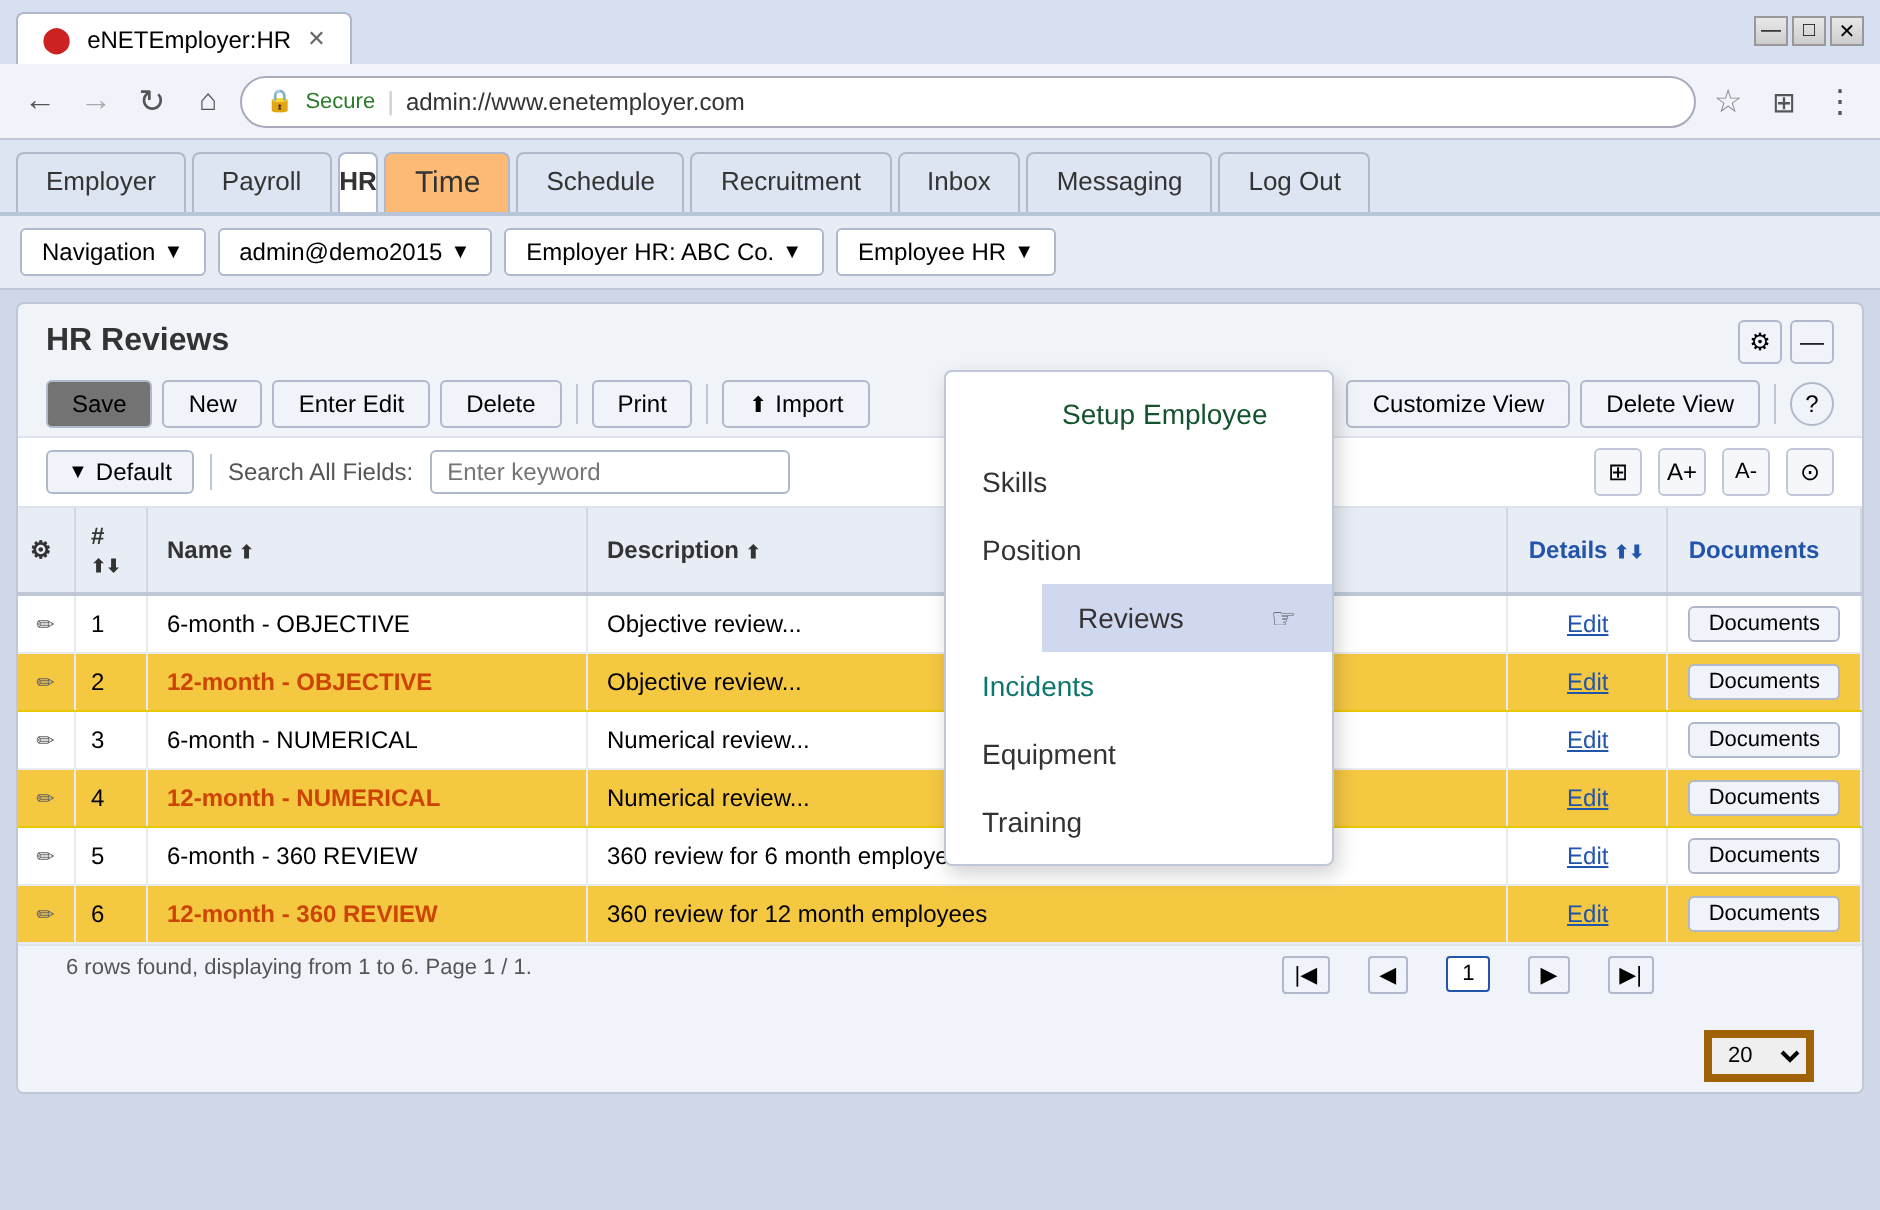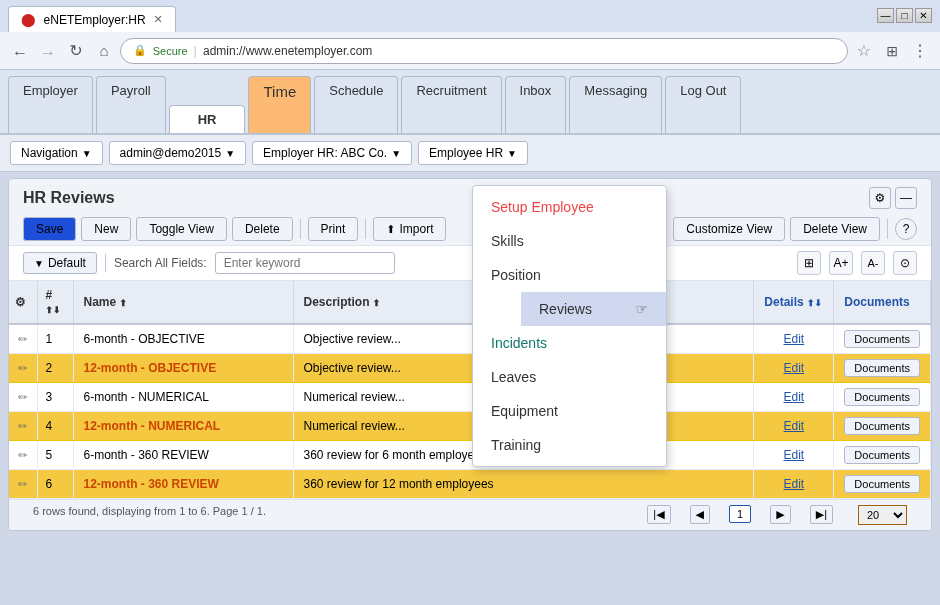--- a/index.html
+++ b/index.html
@@ -59,21 +59,21 @@
     <button style="width:24px; height:24px; background:none; border:none; cursor:pointer; color:#555; font-size:16px;">⋮</button>
   </div>
 
   <div style="background:#dde5f2; padding:6px 8px 0 8px; display:flex; gap:3px; border-bottom:2px solid #b8c4d8;">
     <div style="padding:6px 14px; border:1px solid #b0b8cc; border-bottom:none; border-radius:4px 4px 0 0; background:#dde5f2; cursor:pointer; font-size:13px; color:#333;">
       <span>Employer</span>
     </div>
     <div style="padding:6px 14px; border:1px solid #b0b8cc; border-bottom:none; border-radius:4px 4px 0 0; background:#dde5f2; cursor:pointer; font-size:13px; color:#333;">
       <span>Payroll</span>
     </div>
-    <div style="padding:6px 28px; border:1px solid #b0b8cc; border-bottom:none; border-radius:4px 4px 0 0; background:white; cursor:pointer; font-size:13px; color:#333; font-weight:bold;margin-top:29px;">
+    <div style="padding:6px 0; border:1px solid #b0b8cc; border-bottom:none; border-radius:4px 4px 0 0; background:white; cursor:pointer; font-size:13px; color:#333; font-weight:bold;">
       <span>HR</span>
     </div>
     <div style="padding:6px 14px; border:1px solid #b0b8cc; border-bottom:none; border-radius:4px 4px 0 0; background:#fdba74; cursor:pointer; font-size:15px; color:#333;">
       <span>Time</span>
     </div>
     <div style="padding:6px 14px; border:1px solid #b0b8cc; border-bottom:none; border-radius:4px 4px 0 0; background:#dde5f2; cursor:pointer; font-size:13px; color:#333;">
       <span>Schedule</span>
     </div>
     <div style="padding:6px 14px; border:1px solid #b0b8cc; border-bottom:none; border-radius:4px 4px 0 0; background:#dde5f2; cursor:pointer; font-size:13px; color:#333;">
       <span>Recruitment</span>
@@ -112,23 +112,23 @@
 
     <div style="padding:8px 14px 4px; display:flex; align-items:center; justify-content:space-between;">
       <span style="font-size:16px; font-weight:bold; color:#333;">HR Reviews</span>
       <div style="display:flex; gap:4px;">
         <div style="width:22px; height:22px; border:1px solid #b0b8cc; border-radius:3px; background:#f0f4fa; display:flex; align-items:center; justify-content:center; font-size:12px; cursor:pointer;">⚙</div>
         <div style="width:22px; height:22px; border:1px solid #b0b8cc; border-radius:3px; background:#f0f4fa; display:flex; align-items:center; justify-content:center; font-size:12px; cursor:pointer;">—</div>
       </div>
     </div>
 
     <div style="padding:4px 14px; display:flex; align-items:center; gap:5px; border-bottom:1px solid #dde4ee;">
-      <button style="padding:4px 12px; border:1px solid #b0b8cc; border-radius:3px; background:#1d4ed8; cursor:pointer; font-size:12px;">Save</button>
+      <button style="padding:4px 12px; border:1px solid #b0b8cc; border-radius:3px; background:#737373; cursor:pointer; font-size:12px;">Save</button>
       <button style="padding:4px 12px; border:1px solid #b0b8cc; border-radius:3px; background:#f0f4fa; cursor:pointer; font-size:12px;">New</button>
-      <button style="padding:4px 12px; border:1px solid #b0b8cc; border-radius:3px; background:#f0f4fa; cursor:pointer; font-size:12px;">Toggle View</button>
+      <button style="padding:4px 12px; border:1px solid #b0b8cc; border-radius:3px; background:#f0f4fa; cursor:pointer; font-size:12px;">Enter Edit</button>
       <button style="padding:4px 12px; border:1px solid #b0b8cc; border-radius:3px; background:#f0f4fa; cursor:pointer; font-size:12px;">Delete</button>
       <div style="width:1px; height:20px; background:#c0c8d8; margin:0 2px;"></div>
       <button style="padding:4px 12px; border:1px solid #b0b8cc; border-radius:3px; background:#f0f4fa; cursor:pointer; font-size:12px;">Print</button>
       <div style="width:1px; height:20px; background:#c0c8d8; margin:0 2px;"></div>
       <button style="padding:4px 12px; border:1px solid #b0b8cc; border-radius:3px; background:#f0f4fa; cursor:pointer; font-size:12px; display:flex; align-items:center; gap:4px;">
         <span style="font-size:11px;">⬆</span>
         <span>Import</span>
       </button>
       <div style="flex:1;"></div>
       <button style="padding:4px 12px; border:1px solid #b0b8cc; border-radius:3px; background:#f0f4fa; cursor:pointer; font-size:12px;">Customize View</button>
@@ -219,49 +219,46 @@
       </table>
     </div>
 
     <div style="padding:5px 24px; display:flex; align-items:flex-start; gap:19px; border-top:1px solid #dde4ee; background:#f0f4fa;">
       <span style="font-size:11px; color:#555; flex:1;">6 rows found, displaying from 1 to 6. Page 1 / 1.</span>
       <button style="padding:2px 5px; border:1px solid #b0b8cc; border-radius:2px; background:#f0f4fa; cursor:pointer; font-size:11px;">|◀</button>
       <button style="padding:2px 5px; border:1px solid #b0b8cc; border-radius:2px; background:#f0f4fa; cursor:pointer; font-size:11px;">◀</button>
       <span style="padding:2px 7px; border:1px solid #2255aa; border-radius:2px; background:white; font-size:11px; cursor:pointer;">1</span>
       <button style="padding:2px 5px; border:1px solid #b0b8cc; border-radius:2px; background:#f0f4fa; cursor:pointer; font-size:11px;">▶</button>
       <button style="padding:2px 5px; border:1px solid #b0b8cc; border-radius:2px; background:#f0f4fa; cursor:pointer; font-size:11px;">▶|</button>
-      <select style="margin-left:6px; padding:2px 4px; border:1px solid #a16207; font-size:11px;">
+      <select style="margin-left:6px; padding:2px 4px; border:4px solid #a16207; font-size:11px;margin-top:37px;">
         <option>20</option>
         <option>50</option>
         <option>100</option>
       </select>
     </div>
   </div>
 
   <div style="position:absolute; top:185px; left:472px; background:white; border:1px solid #c0c8d8; border-radius:4px; box-shadow:2px 4px 10px rgba(0,0,0,0.18); min-width:195px; z-index:1000; padding:4px 0;">
-    <div style="padding:9px 18px; cursor:pointer; font-size:14px; color:#ef4444;">
+    <div style="padding:9px 18px; cursor:pointer; font-size:14px; color:#14532d;margin-left:40px;">
       <span>Setup Employee</span>
     </div>
     <div style="padding:9px 18px; cursor:pointer; font-size:14px; color:#333;">
       <span>Skills</span>
     </div>
     <div style="padding:9px 18px; cursor:pointer; font-size:14px; color:#333;">
       <span>Position</span>
     </div>
     <div style="padding:9px 18px; cursor:pointer; font-size:14px; color:#333; background:#d0d8f0; display:flex; align-items:center; justify-content:space-between;margin-left:48px;">
       <span>Reviews</span>
       <span style="font-size:14px; color:#555;">☞</span>
     </div>
     <div style="padding:9px 18px; cursor:pointer; font-size:14px; color:#0f766e;">
       <span>Incidents</span>
     </div>
     <div style="padding:9px 18px; cursor:pointer; font-size:14px; color:#333;">
-      <span>Leaves</span>
-    </div>
-    <div style="padding:9px 18px; cursor:pointer; font-size:14px; color:#333;">
       <span>Equipment</span>
     </div>
     <div style="padding:9px 18px; cursor:pointer; font-size:14px; color:#333;">
       <span>Training</span>
     </div>
   </div>
 
 </div>
 
 </body></html>

